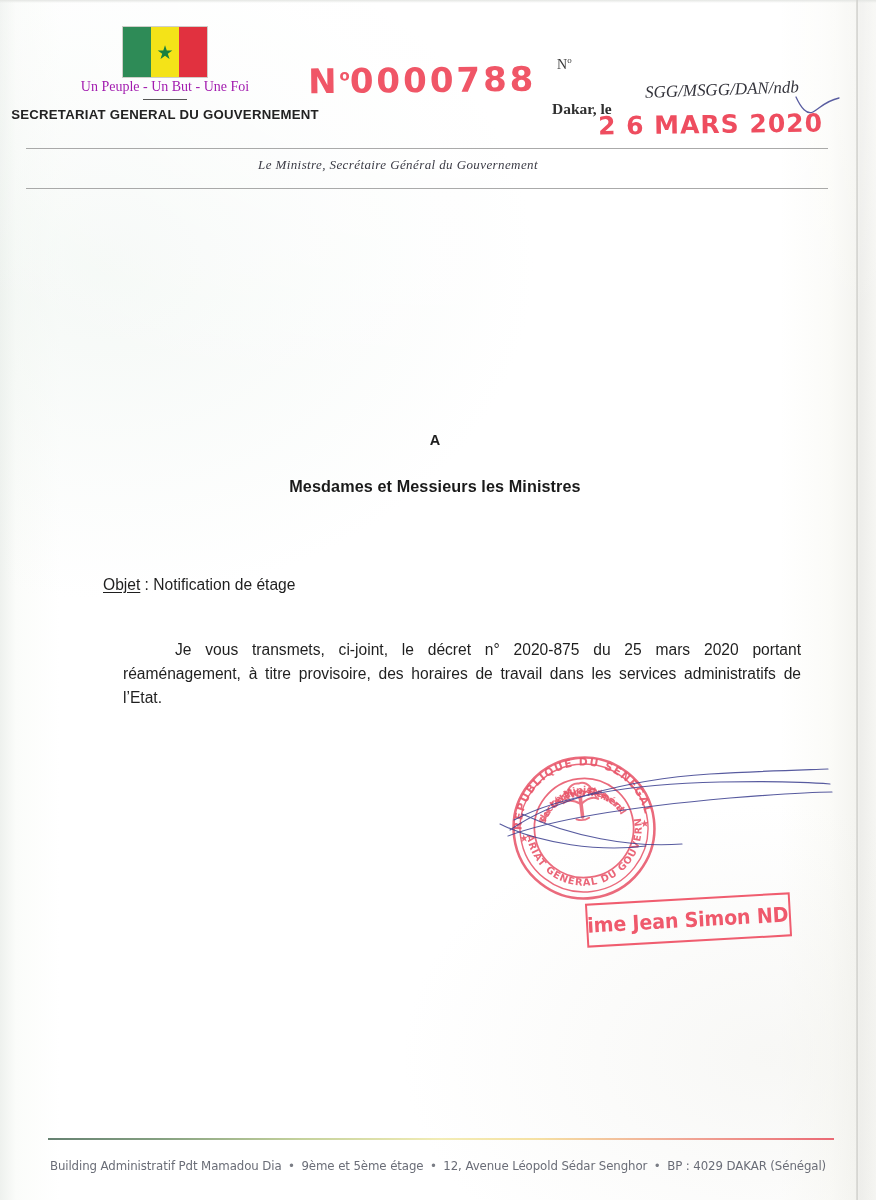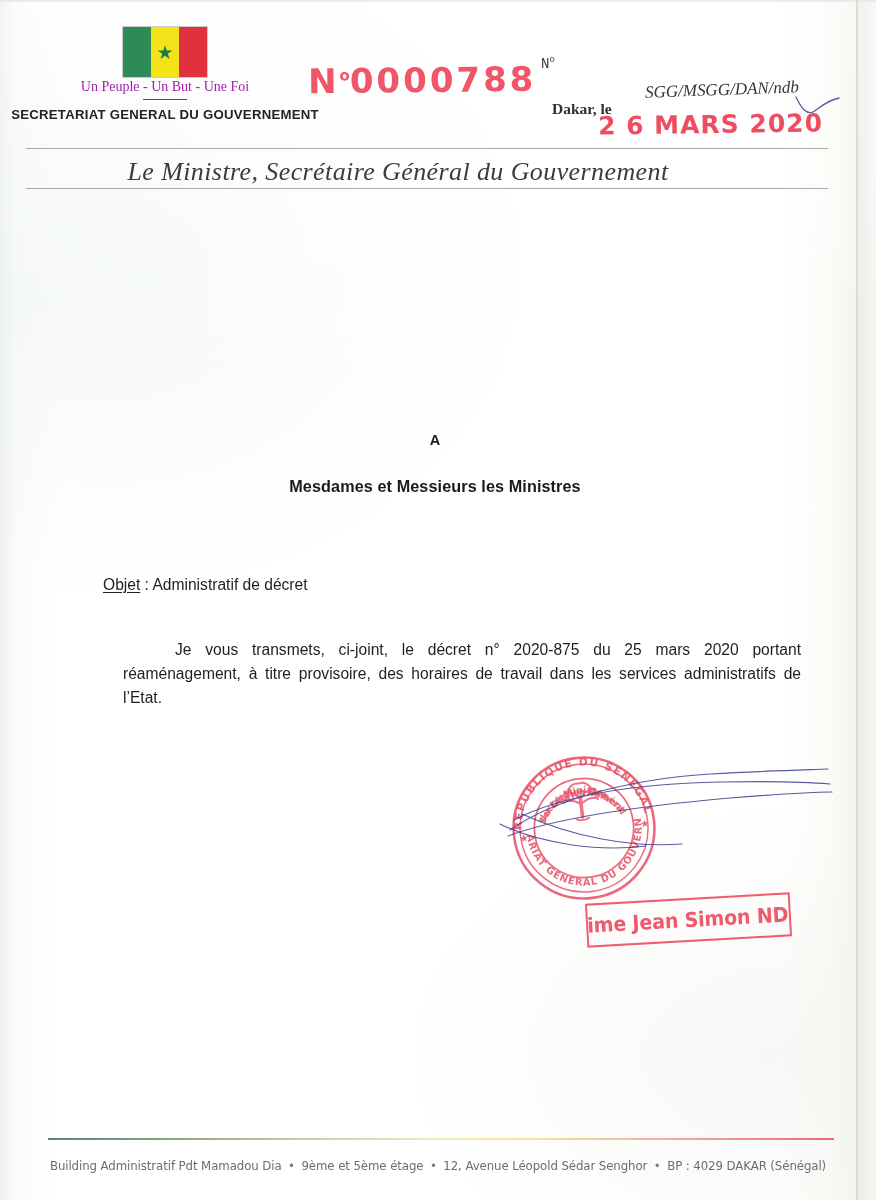--- a/index.html
+++ b/index.html
@@ -113,22 +113,22 @@
     opacity: .93;
   }
   .stamp-number sup {
     font-size: 15px;
     vertical-align: super;
     letter-spacing: 0;
   }
 
   .no-label {
     position: absolute;
-    left: 541px; top: 55px;
-    font-family: Liberation Mono, monospace;
+    left: 557px; top: 55px;
+    font-family: Liberation Serif, serif;
     font-size: 14px;
     color: #3a3a3a;
   }
   .no-label sup { font-size: 9px; }
   .dakar-label {
     position: absolute;
     left: 552px; top: 100px;
     font-family: "Liberation Serif", serif;
     font-size: 15.5px;
     font-weight: bold;
@@ -172,21 +172,21 @@
   }
   .rule-top    { left: 26px; right: 48px; top: 148px; }
   .rule-bottom { left: 26px; right: 48px; top: 188px; }
 
   .script-title {
     position: absolute;
     left: 0; right: 0; top: 157px;
     text-align: center;
     font-family: "Liberation Serif", serif;
     font-style: italic;
-    font-size: 26px;
+    font-size: 13px;
     color: #3b3b45;
     letter-spacing: .4px;
     padding-right: 80px;
   }
 
   
   .addressee-a {
     position: absolute;
     left: 0; right: 0; top: 432px;
     text-align: center;
@@ -331,21 +331,21 @@
   <div class="date-stamp">2 6 MARS 2020</div>
 
   <div class="rule rule-top"></div>
   <div class="script-title">Le Ministre, Secrétaire Général du Gouvernement</div>
   <div class="rule rule-bottom"></div>
 
   <div class="addressee-a">A</div>
   <div class="addressee">Mesdames et Messieurs les Ministres</div>
 
   <div class="objet">
-    <span class="lbl">Objet</span><span> : </span><span>Administratif de décret</span>
+    <span class="lbl">Objet</span><span> : </span><span>Notification de étage</span>
   </div>
 
   <div class="para para-1">Je vous transmets, ci-joint, le décret n° 2020-875 du 25 mars 2020 portant réaménagement, à titre provisoire, des horaires de travail dans les services administratifs de l’Etat.</div>
 
   <svg class="seal" viewBox="0 0 200 200">
     <defs>
       <path id="arcTop" d="M 22,100 A 78,78 0 0 1 178,100"></path>
       <path id="arcBottom" d="M 28,100 A 72,72 0 0 0 172,100"></path>
       <path id="arcIn1" d="M 52,104 A 48,48 0 0 1 148,104"></path>
       <path id="arcIn2" d="M 48,110 A 52,52 0 0 1 152,110"></path>

